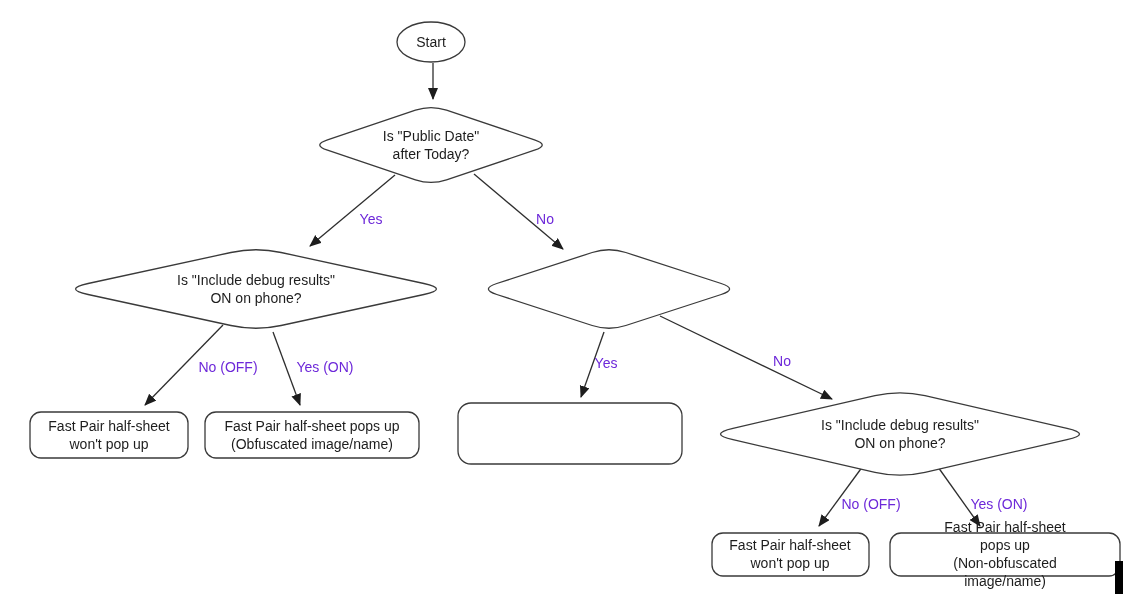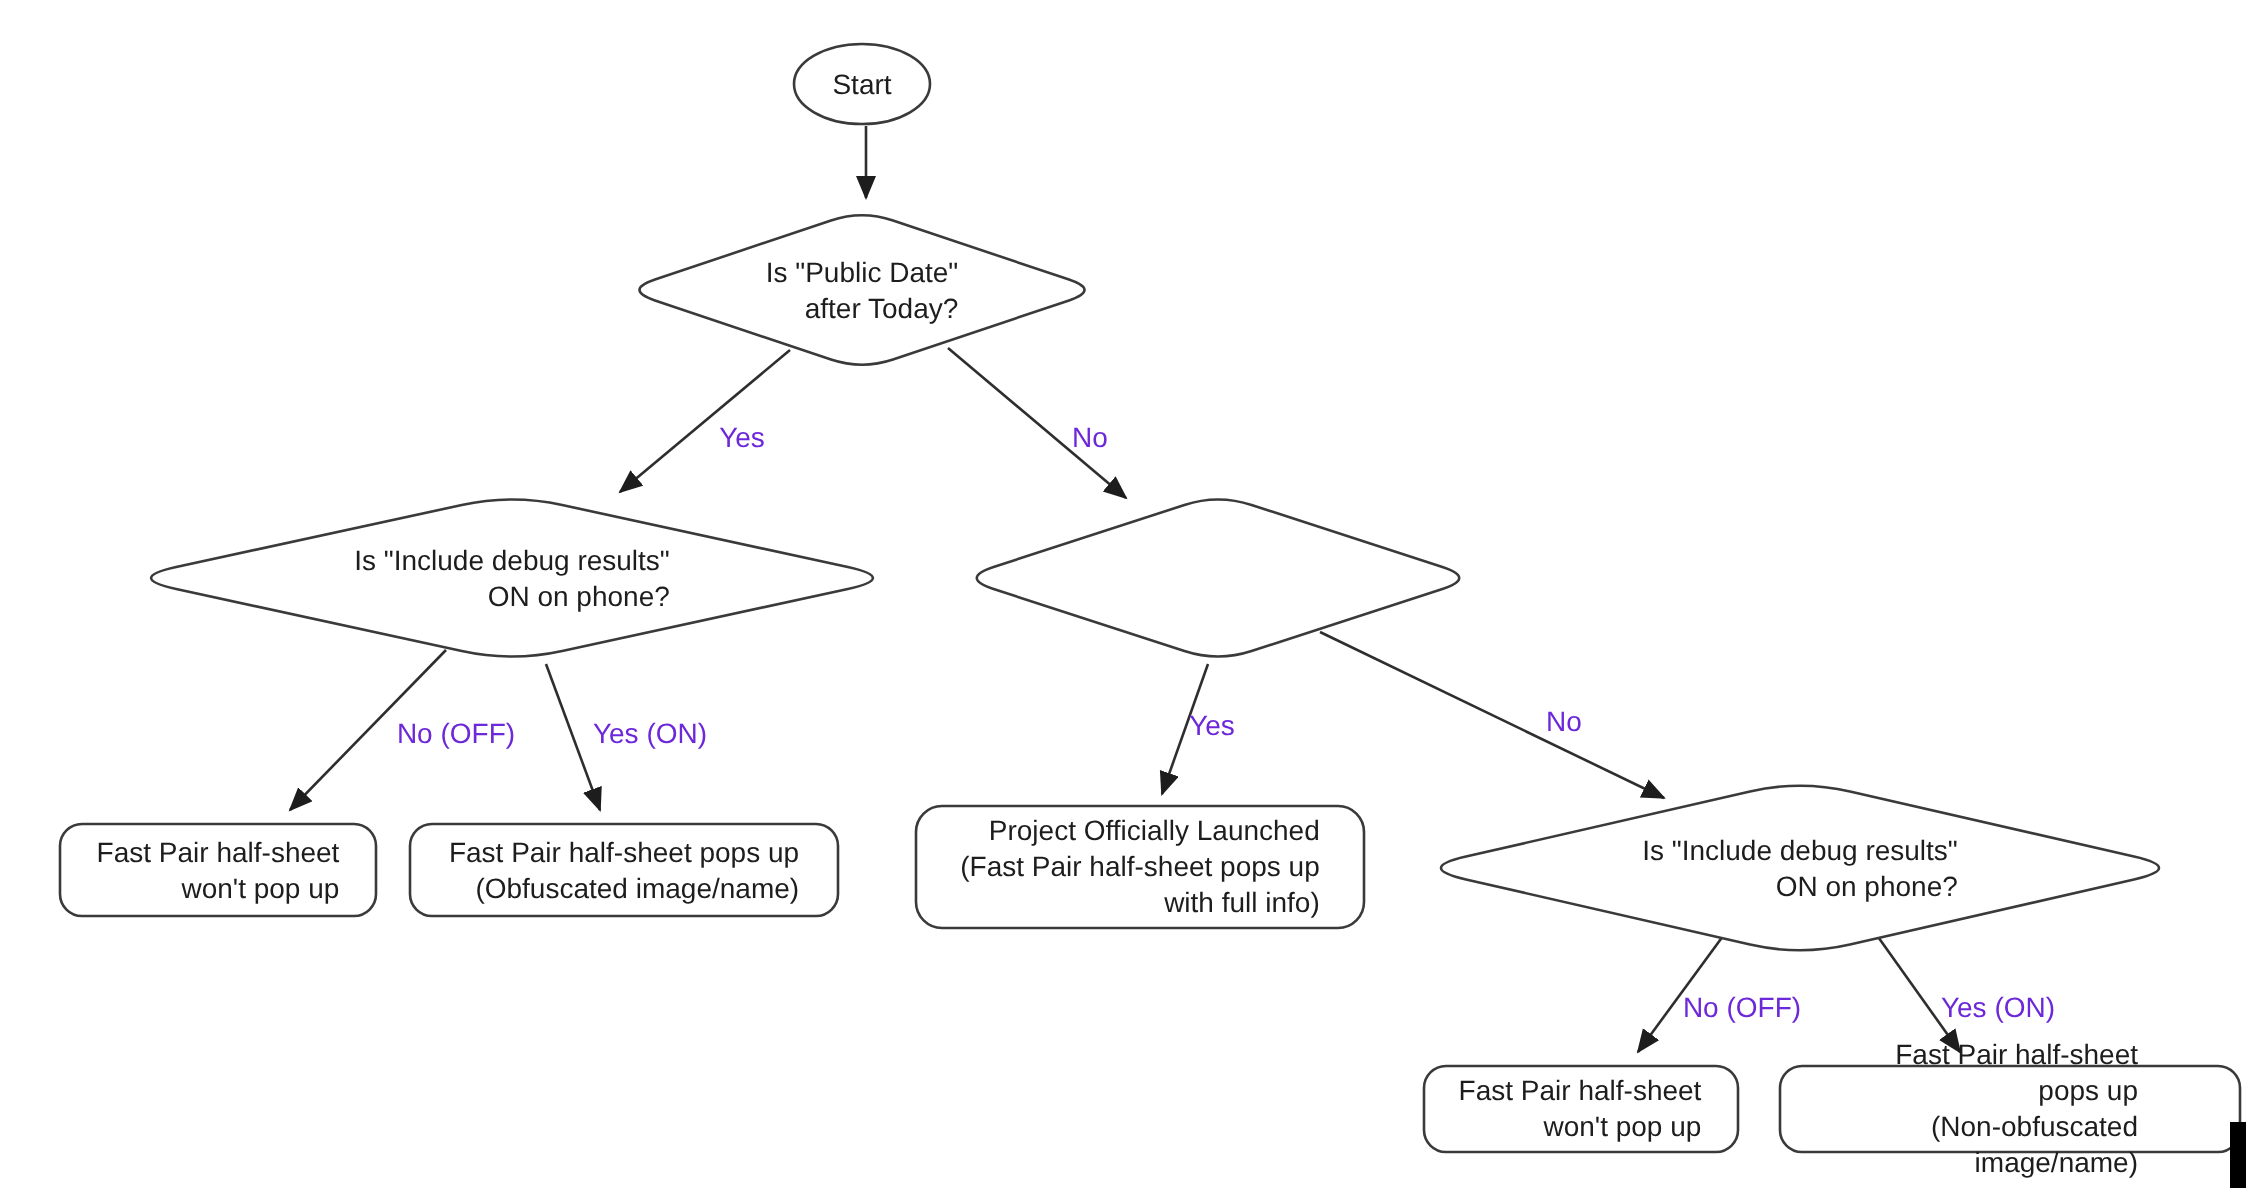--- a/index.html
+++ b/index.html
@@ -16,21 +16,21 @@
     overflow: hidden;
   }
   .layer {
     position: absolute;
     left: 0;
     top: 0;
   }
   .node-label {
     position: absolute;
     transform: translate(-50%, -50%);
-    text-align: right;
+    text-align: center;
     white-space: pre-line;
     font-size: 14px;
     line-height: 18px;
     color: #1d1d1d;
   }
   .edge-label {
     position: absolute;
     transform: translate(-50%, -50%);
     text-align: center;
     white-space: nowrap;
@@ -97,23 +97,20 @@
   <div class="node-label" style="left:431px; top:145px;">Is "Public Date"
 after Today?</div>
   <div class="node-label" style="left:256px; top:289px;">Is "Include debug results"
 ON on phone?</div>
   <div class="node-label" style="left:900px; top:434px;">Is "Include debug results"
 ON on phone?</div>
   <div class="node-label" style="left:109px; top:435px;">Fast Pair half-sheet
 won't pop up</div>
   <div class="node-label" style="left:312px; top:435px;">Fast Pair half-sheet pops up
 (Obfuscated image/name)</div>
-  <div class="node-label" style="left:570px; top:433px;">Project Officially Launched
-(Fast Pair half-sheet pops up
-with full info)</div>
   <div class="node-label" style="left:790px; top:554px;">Fast Pair half-sheet
 won't pop up</div>
   <div class="node-label" style="left:1005px; top:554px;">Fast Pair half-sheet pops up
 (Non-obfuscated image/name)</div>
 
   <div class="edge-label" style="left:371px; top:219px;">Yes</div>
   <div class="edge-label" style="left:545px; top:219px;">No</div>
   <div class="edge-label" style="left:228px; top:367px;">No (OFF)</div>
   <div class="edge-label" style="left:325px; top:367px;">Yes (ON)</div>
   <div class="edge-label" style="left:606px; top:363px;">Yes</div>

